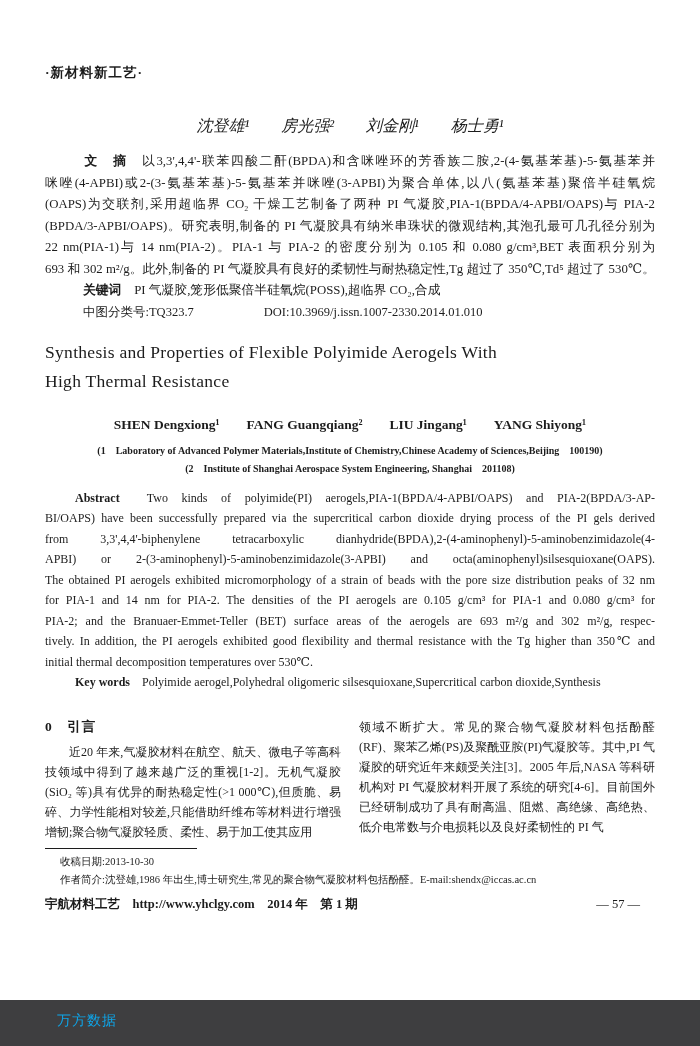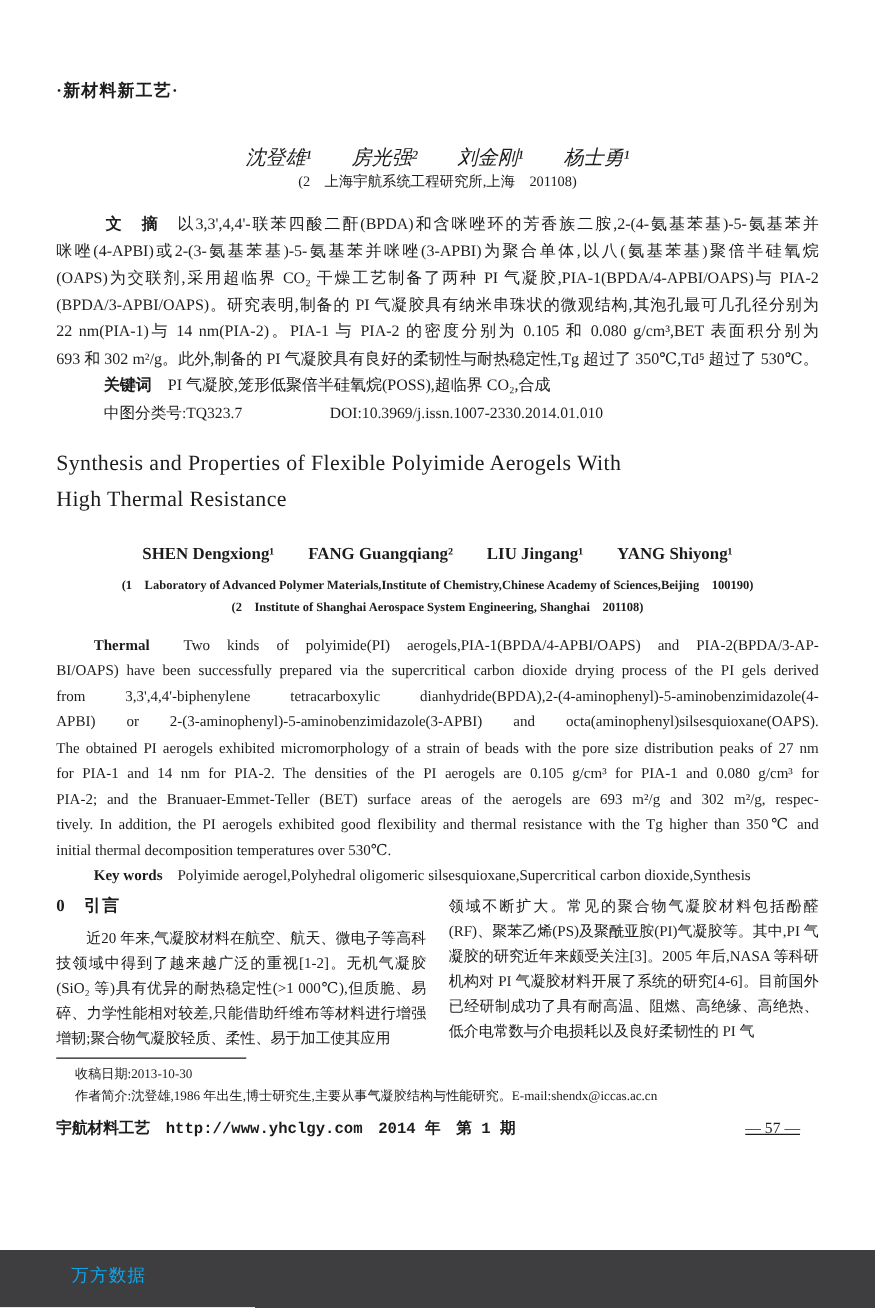--- a/index.html
+++ b/index.html
@@ -87,21 +87,21 @@
   .abstract-en .line.no-just{text-align-last:left;white-space:normal;}
   .abstract-en .line .lead-indent{display:inline-block;width:30px;}
 
   .keywords-en{
     font-size:12px;line-height:21px;
     white-space:pre-wrap;
   }
   .keywords-en .lead-indent{display:inline-block;width:30px;}
 
   .columns{
-    margin-top:4px;
+    margin-top:24px;
     display:flex;gap:18px;
   }
   .col{width:296px;}
   .intro-heading{
     font-size:13.5px;font-weight:bold;
     line-height:20px;margin-bottom:5px;
     letter-spacing:1px;
   }
   .col p{
     margin:0;
@@ -119,22 +119,22 @@
     font-size:10.5px;line-height:18px;
     padding-left:15px;
   }
   .footnote-line.first{margin-top:4px;}
 
   .footer-row{
     margin-top:6px;
     display:flex;justify-content:space-between;align-items:baseline;
     font-size:12.5px;line-height:18px;
   }
-  .footer-journal{font-weight:600;white-space:pre-wrap;font-family:Liberation Mono, monospace;}
-  .footer-page{margin-right:15px;text-decoration:underline;}
+  .footer-journal{font-weight:600;white-space:pre-wrap;}
+  .footer-page{margin-right:15px;}
 
   .watermark-band{
     position:absolute;left:0;bottom:0;
     width:700px;height:46px;
     background:#3e3e40;
   }
   .watermark-text{
     position:absolute;left:57px;top:12px;
     font-size:14px;color:#0ea5e9;
     font-family:"Liberation Sans","DejaVu Sans",sans-serif;
@@ -145,21 +145,20 @@
 <body>
 
 <div class="page">
   <div class="content">
 
     <div class="section-label">·新材料新工艺·</div>
 
 
     <div class="authors-zh">沈登雄¹　　房光强²　　刘金刚¹　　杨士勇¹</div>
 
-    <div class="aff-zh">(2　上海宇航系统工程研究所,上海　201108)</div>
 
     <div class="abstract-zh">
       <div class="line"><span class="lead-indent"></span><span class="label-bold">文　摘</span><span>　</span><span>以3,3',4,4'-联苯四酸二酐(BPDA)和含咪唑环的芳香族二胺,2-(4-氨基苯基)-5-氨基苯并</span></div>
       <div class="line">咪唑(4-APBI)或2-(3-氨基苯基)-5-氨基苯并咪唑(3-APBI)为聚合单体,以八(氨基苯基)聚倍半硅氧烷</div>
       <div class="line">(OAPS)为交联剂,采用超临界 CO₂ 干燥工艺制备了两种 PI 气凝胶,PIA-1(BPDA/4-APBI/OAPS)与 PIA-2</div>
       <div class="line">(BPDA/3-APBI/OAPS)。研究表明,制备的 PI 气凝胶具有纳米串珠状的微观结构,其泡孔最可几孔径分别为</div>
       <div class="line">22 nm(PIA-1)与 14 nm(PIA-2)。PIA-1 与 PIA-2 的密度分别为 0.105 和 0.080 g/cm³,BET 表面积分别为</div>
       <div class="line">693 和 302 m²/g。此外,制备的 PI 气凝胶具有良好的柔韧性与耐热稳定性,Tg 超过了 350℃,Td⁵ 超过了 530℃。</div>
     </div>
 
@@ -169,46 +168,46 @@
 
     <div class="title-en first">Synthesis and Properties of Flexible Polyimide Aerogels With</div>
     <div class="title-en">High Thermal Resistance</div>
 
     <div class="authors-en">SHEN Dengxiong¹　　FANG Guangqiang²　　LIU Jingang¹　　YANG Shiyong¹</div>
 
     <div class="aff-en first">(1　Laboratory of Advanced Polymer Materials,Institute of Chemistry,Chinese Academy of Sciences,Beijing　100190)</div>
     <div class="aff-en">(2　Institute of Shanghai Aerospace System Engineering, Shanghai　201108)</div>
 
     <div class="abstract-en">
-      <div class="line"><span class="lead-indent"></span><span class="label-bold">Thermal</span><span>&nbsp;&nbsp;</span><span>Two kinds of polyimide(PI) aerogels,PIA-1(BPDA/4-APBI/OAPS) and PIA-2(BPDA/3-AP-</span></div>
+      <div class="line"><span class="lead-indent"></span><span class="label-bold">Abstract</span><span>&nbsp;&nbsp;</span><span>Two kinds of polyimide(PI) aerogels,PIA-1(BPDA/4-APBI/OAPS) and PIA-2(BPDA/3-AP-</span></div>
       <div class="line">BI/OAPS) have been successfully prepared via the supercritical carbon dioxide drying process of the PI gels derived</div>
       <div class="line">from 3,3',4,4'-biphenylene tetracarboxylic dianhydride(BPDA),2-(4-aminophenyl)-5-aminobenzimidazole(4-</div>
       <div class="line">APBI) or 2-(3-aminophenyl)-5-aminobenzimidazole(3-APBI) and octa(aminophenyl)silsesquioxane(OAPS).</div>
-      <div class="line">The obtained PI aerogels exhibited micromorphology of a strain of beads with the pore size distribution peaks of 27 nm</div>
+      <div class="line">The obtained PI aerogels exhibited micromorphology of a strain of beads with the pore size distribution peaks of 32 nm</div>
       <div class="line">for PIA-1 and 14 nm for PIA-2. The densities of the PI aerogels are 0.105 g/cm³ for PIA-1 and 0.080 g/cm³ for</div>
       <div class="line">PIA-2; and the Branuaer-Emmet-Teller (BET) surface areas of the aerogels are 693 m²/g and 302 m²/g, respec-</div>
       <div class="line">tively. In addition, the PI aerogels exhibited good flexibility and thermal resistance with the Tg higher than 350℃ and</div>
       <div class="line no-just">initial thermal decomposition temperatures over 530℃.</div>
     </div>
 
     <div class="keywords-en"><span class="lead-indent"></span><span class="label-bold">Key words</span><span>　Polyimide aerogel,Polyhedral oligomeric silsesquioxane,Supercritical carbon dioxide,Synthesis</span></div>
 
     <div class="columns">
       <div class="col">
         <div class="intro-heading">0　引言</div>
         <p class="indent">近20 年来,气凝胶材料在航空、航天、微电子等高科技领域中得到了越来越广泛的重视[1-2]。无机气凝胶(SiO₂ 等)具有优异的耐热稳定性(&gt;1 000℃),但质脆、易碎、力学性能相对较差,只能借助纤维布等材料进行增强增韧;聚合物气凝胶轻质、柔性、易于加工使其应用</p>
       </div>
       <div class="col">
         <p>领域不断扩大。常见的聚合物气凝胶材料包括酚醛(RF)、聚苯乙烯(PS)及聚酰亚胺(PI)气凝胶等。其中,PI 气凝胶的研究近年来颇受关注[3]。2005 年后,NASA 等科研机构对 PI 气凝胶材料开展了系统的研究[4-6]。目前国外已经研制成功了具有耐高温、阻燃、高绝缘、高绝热、低介电常数与介电损耗以及良好柔韧性的 PI 气</p>
       </div>
     </div>
 
     <div class="footnote-rule"></div>
     <div class="footnote-line first">收稿日期:2013-10-30</div>
-    <div class="footnote-line">作者简介:沈登雄,1986 年出生,博士研究生,主要从事气凝胶结构与性能研究。E-mail:shendx@iccas.ac.cn</div>
+    <div class="footnote-line">作者简介:沈登雄,1986 年出生,博士研究生,常见的聚合物气凝胶材料包括酚醛。E-mail:shendx@iccas.ac.cn</div>
 
     <div class="footer-row">
       <span class="footer-journal">宇航材料工艺　http://www.yhclgy.com　2014 年　第 1 期</span>
       <span class="footer-page">— 57 —</span>
     </div>
 
   </div>
 
   <div class="watermark-band">
     <span class="watermark-text">万方数据</span>

